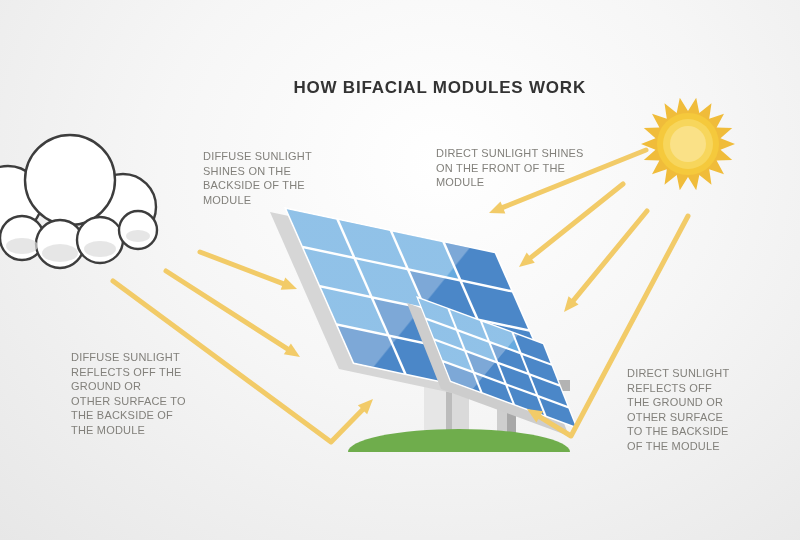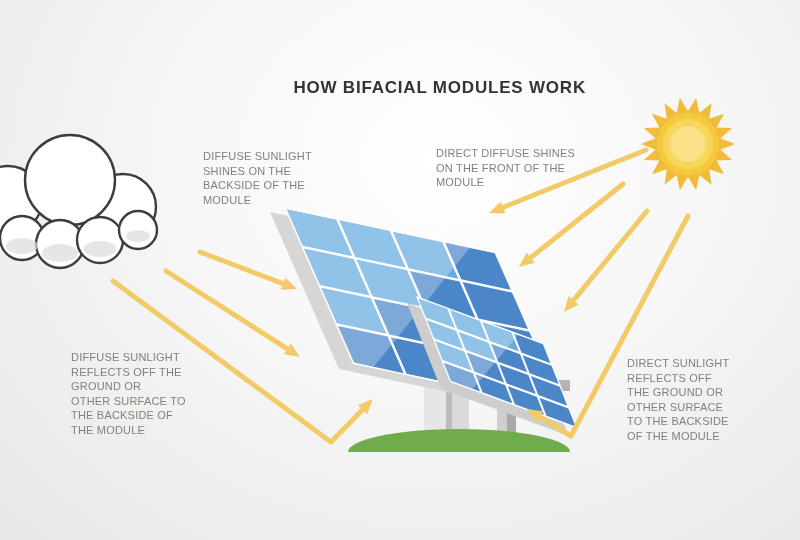--- a/index.html
+++ b/index.html
@@ -18,21 +18,21 @@
     position:absolute;left:186px;top:78px;width:400px;text-align:right;
     font-size:17px;font-weight:bold;letter-spacing:.8px;color:var(--title-color);
   }
   .label{
     position:absolute;font-size:11px;line-height:14.5px;letter-spacing:.2px;
     color:var(--label-color);white-space:pre-line;
   }
   #label-diffuse-top{left:203px;top:149px;width:150px;}
   #label-direct-top{left:436px;top:146px;width:175px;}
   #label-diffuse-bottom{left:71px;top:350px;width:140px;}
-  #label-direct-bottom{left:627px;top:356px;width:140px;}
+  #label-direct-bottom{left:627px;top:366px;width:140px;}
   #fx,#fx-top{position:absolute;left:0;top:0;width:800px;height:540px;pointer-events:none;}
   .abs{position:absolute;left:0;top:0;transform-origin:0 0;}
   .panel-face{background:#fff;padding:2px;box-sizing:border-box;}
   .panel-grid{width:100%;height:100%;display:grid;gap:3px;background:#fff;
     grid-template-rows:repeat(4,1fr);grid-template-columns:repeat(4,1fr);}
   .sheen{position:absolute;inset:2px;pointer-events:none;
     background:linear-gradient(135deg, rgba(255,255,255,.28) 49%, rgba(255,255,255,0) 49.5%);}
   #panel-big-back{width:218px;height:172px;background:var(--panel-edge);
     transform:matrix(0.972,0.206,0.401,0.913,270,212);}
   #panel-big{width:218px;height:172px;transform:matrix(0.972,0.206,0.401,0.913,284,207);}
@@ -149,21 +149,21 @@
 
   <svg id="fx-top">
       <path d="M688 216 L571 436 L539.78484092973 416.84524329778884" fill="none" stroke="#F2CB68" stroke-width="5" stroke-linecap="round" stroke-linejoin="round"></path>
       <polygon points="527,409 543.1844463587718,411.3051455615725 536.3852355006882,422.3853410340052" fill="#F2CB68"></polygon>
     </svg>
 
   <div class="label" id="label-diffuse-top">DIFFUSE SUNLIGHT
 SHINES ON THE
 BACKSIDE OF THE
 MODULE</div>
-  <div class="label" id="label-direct-top">DIRECT DIFFUSE SHINES
+  <div class="label" id="label-direct-top">DIRECT SUNLIGHT SHINES
 ON THE FRONT OF THE
 MODULE</div>
   <div class="label" id="label-diffuse-bottom">DIFFUSE SUNLIGHT
 REFLECTS OFF THE
 GROUND OR
 OTHER SURFACE TO
 THE BACKSIDE OF
 THE MODULE</div>
   <div class="label" id="label-direct-bottom">DIRECT SUNLIGHT
 REFLECTS OFF

